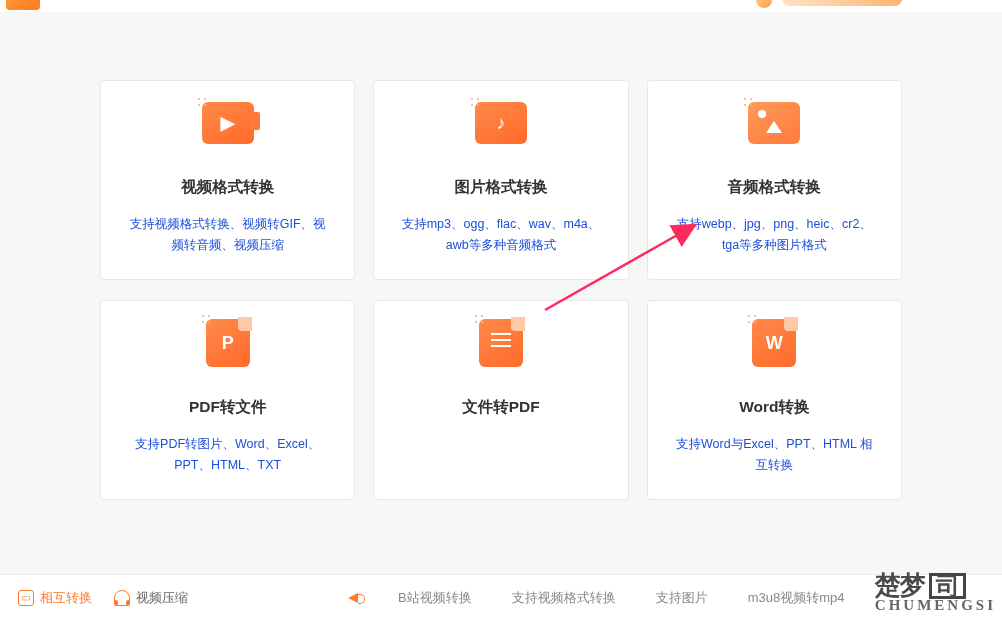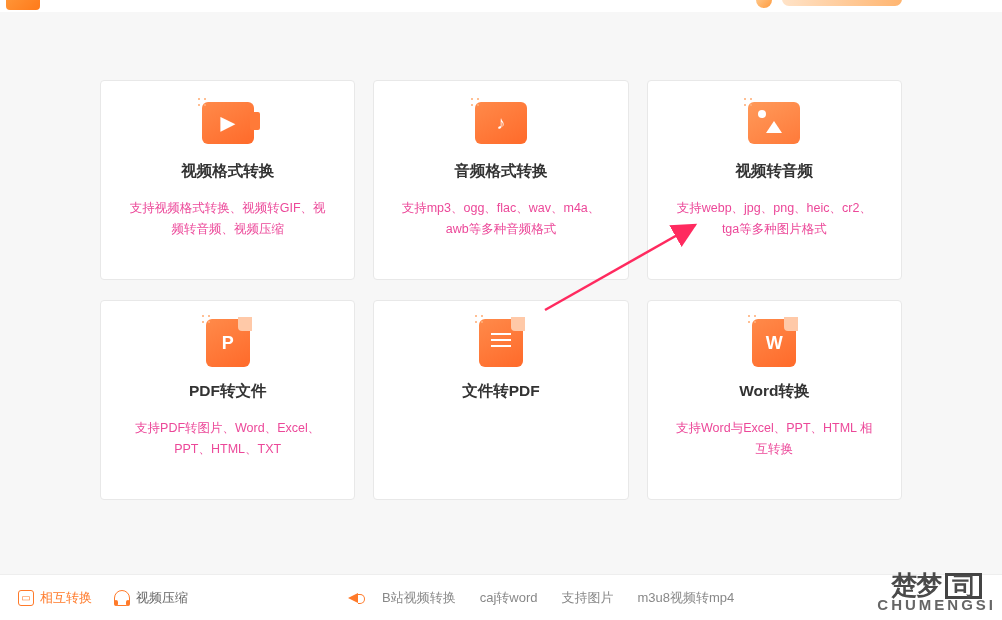--- a/index.html
+++ b/index.html
@@ -67,24 +67,25 @@
       margin-bottom: 14px;
       display: flex;
       align-items: center;
       justify-content: center;
     }
     .card-title {
       font-size: 15.5px;
       font-weight: 700;
       color: #333;
       margin-bottom: 16px;
+      margin-top: 16px;
     }
     .card-desc {
       font-size: 12.5px;
-      color: #ec4899;
+      color: #1d4ed8;
       text-align: center;
       line-height: 1.7;
       padding: 0 8px;
     }
     
     .icn {
       width: 52px;
       height: 42px;
       background: linear-gradient(150deg,#ff8a4a 0%,#ff6a2a 100%);
       border-radius: 6px;
@@ -129,33 +130,33 @@
       border-top: 1px solid #eee;
       display: flex;
       align-items: center;
       padding: 0 18px;
       font-size: 13px;
       color: #666;
     }
     .footer-left { display:flex; align-items:center; gap: 22px; }
     .footer-item { display:flex; align-items:center; gap:6px; cursor:pointer; }
     .fi-web{color:#ff7a2a;}
-    .footer-mid { display:flex; align-items:center; gap: 24px; margin-left: 160px; color:#888;}
+    .footer-mid { display:flex; align-items:center; gap: 40px; margin-left: 160px; color:#888;}
     .footer-mid .lead{color:#ff7a2a;display:flex;align-items:center;gap:4px;}
     .watermark {
       position: absolute;
       right: 6px;
       bottom: 8px;
       font-size: 26px;
       font-weight: 900;
       color: #4a4a4a;
       letter-spacing: -1px;
-      font-family: Liberation Sans, sans-serif;
+      font-family: Liberation Serif, serif;
       line-height: .85;
-      text-align: center;
+      text-align: left;
       pointer-events: none;
     }
     .watermark .sub{font-size:15px;letter-spacing:3px;color:#666;font-weight:700;display:block;}
     .wm-box{display:inline-block;border:3px solid #444;padding:0 4px;margin-left:4px;font-size:24px;}
     .sm-ic{width:16px;height:16px;display:inline-flex;align-items:center;justify-content:center;border:1.5px solid #ff7a2a;border-radius:3px;font-size:10px;color:#ff7a2a;}
     .headset{width:16px;height:16px;border:1.5px solid #ff7a2a;border-radius:50% 50% 4px 4px;position:relative;}
     .headset::before,.headset::after{content:"";position:absolute;bottom:-1px;width:4px;height:6px;background:#ff7a2a;border-radius:2px;}
     .headset::before{left:-1px;} .headset::after{right:-1px;}
     .horn{width:0;height:0;border-top:5px solid transparent;border-bottom:5px solid transparent;border-right:10px solid #ff7a2a;position:relative;}
     .horn::after{content:"";position:absolute;left:10px;top:-4px;width:6px;height:8px;border:1.5px solid #ff7a2a;border-left:none;border-radius:0 6px 6px 0;}
@@ -180,32 +181,32 @@
     <div class="card-title">视频格式转换</div>
     <div class="card-desc">支持视频格式转换、视频转GIF、视频转音频、视频压缩</div>
   </div>
 
   <div class="card">
     <div class="card-icon">
       <div class="icn">
           <span class="icn-sym">♪</span>
         </div>
     </div>
-    <div class="card-title">音频格式转换</div>
+    <div class="card-title">图片格式转换</div>
     <div class="card-desc">支持mp3、ogg、flac、wav、m4a、awb等多种音频格式</div>
   </div>
 
   <div class="card">
     <div class="card-icon">
       <div class="icn icn-image">
           <span class="sun"></span>
           <span class="mountain"></span>
         </div>
     </div>
-    <div class="card-title">视频转音频</div>
+    <div class="card-title">音频格式转换</div>
     <div class="card-desc">支持webp、jpg、png、heic、cr2、tga等多种图片格式</div>
   </div>
 
   <div class="card">
     <div class="card-icon">
       <div class="icn icn-doc">
           <span class="icn-sym">P</span>
         </div>
     </div>
     <div class="card-title">PDF转文件</div>
@@ -251,21 +252,21 @@
     <div class="footer-item">
       <span class="headset"></span>
       <span>视频压缩</span>
     </div>
   </div>
   <div class="footer-mid">
     <span class="lead">
         <span class="horn"></span>
       </span>
     <span class="footer-item">B站视频转换</span>
-    <span class="footer-item">caj转word</span>
+    <span class="footer-item">支持视频格式转换</span>
     <span class="footer-item">支持图片</span>
     <span class="footer-item">m3u8视频转mp4</span>
   </div>
 </div>
 
 <div class="watermark">
   <span>楚梦</span><span class="wm-box">司</span>
   <span class="sub">CHUMENGSI</span>
 </div>
 

